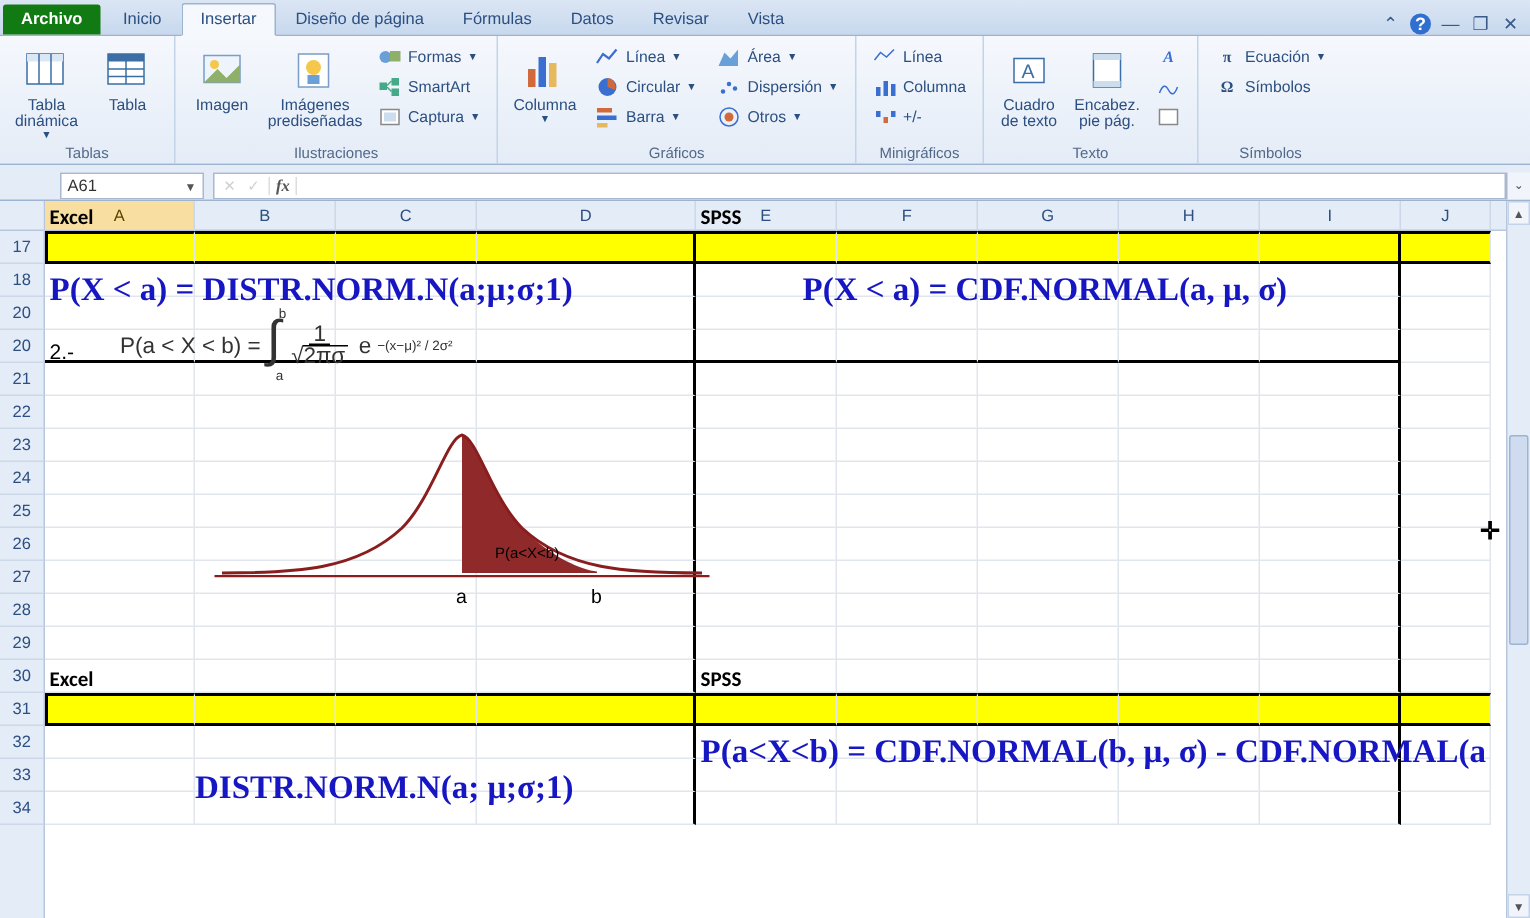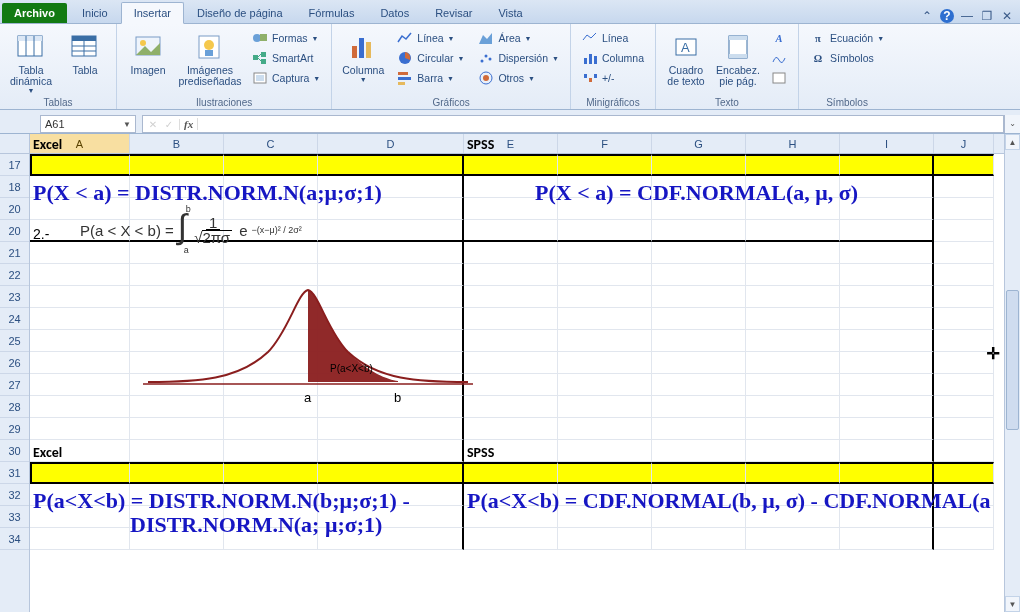--- a/index.html
+++ b/index.html
@@ -681,21 +681,20 @@
         <line x1="5" y1="112" x2="335" y2="112" stroke="#8a1e1e" stroke-width="1.5"></line>
         <text x="166" y="130" font-size="13" font-family="Times New Roman">a</text>
         <text x="256" y="130" font-size="13" font-family="Times New Roman">b</text>
         <text x="192" y="100" font-size="10" fill="#000" font-family="Times New Roman">P(a&lt;X&lt;b)</text>
       </svg>
     </div>
 
     <div class="overlay-text black-label" style="top:310px;left:3px">Excel</div>
     <div class="overlay-text black-label" style="top:310px;left:437px">SPSS</div>
 
-    <div class="overlay-text blue-formula" style="top:354px;left:3px">P(a&lt;X&lt;b) = DISTR.NORM.N(b;μ;σ;1) -</div>
     <div class="overlay-text blue-formula" style="top:378px;left:100px">DISTR.NORM.N(a; μ;σ;1)</div>
     <div class="overlay-text blue-formula" style="top:354px;left:437px">P(a&lt;X&lt;b) = CDF.NORMAL(b, μ, σ) - CDF.NORMAL(a</div>
 
     <div class="cursor-plus">✛</div>
   </div>
 
   <div class="vscroll">
     <div class="arrow">▲</div>
     <div class="track">
         <div class="thumb"></div>

